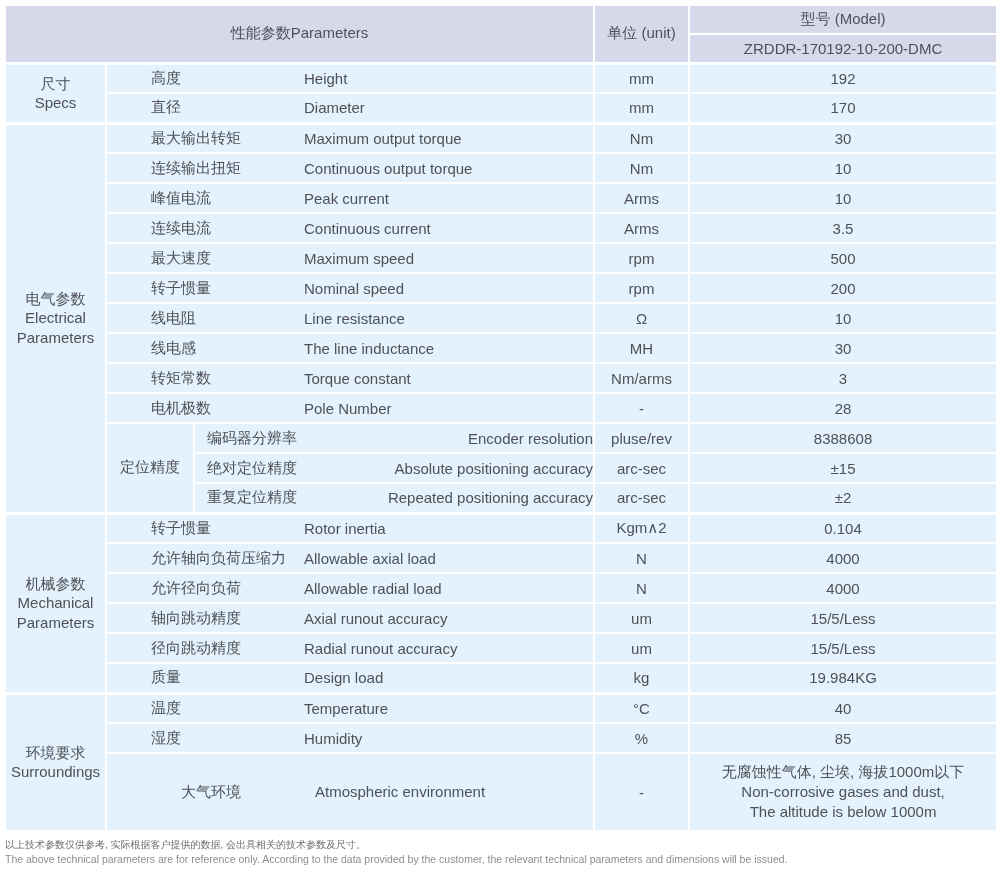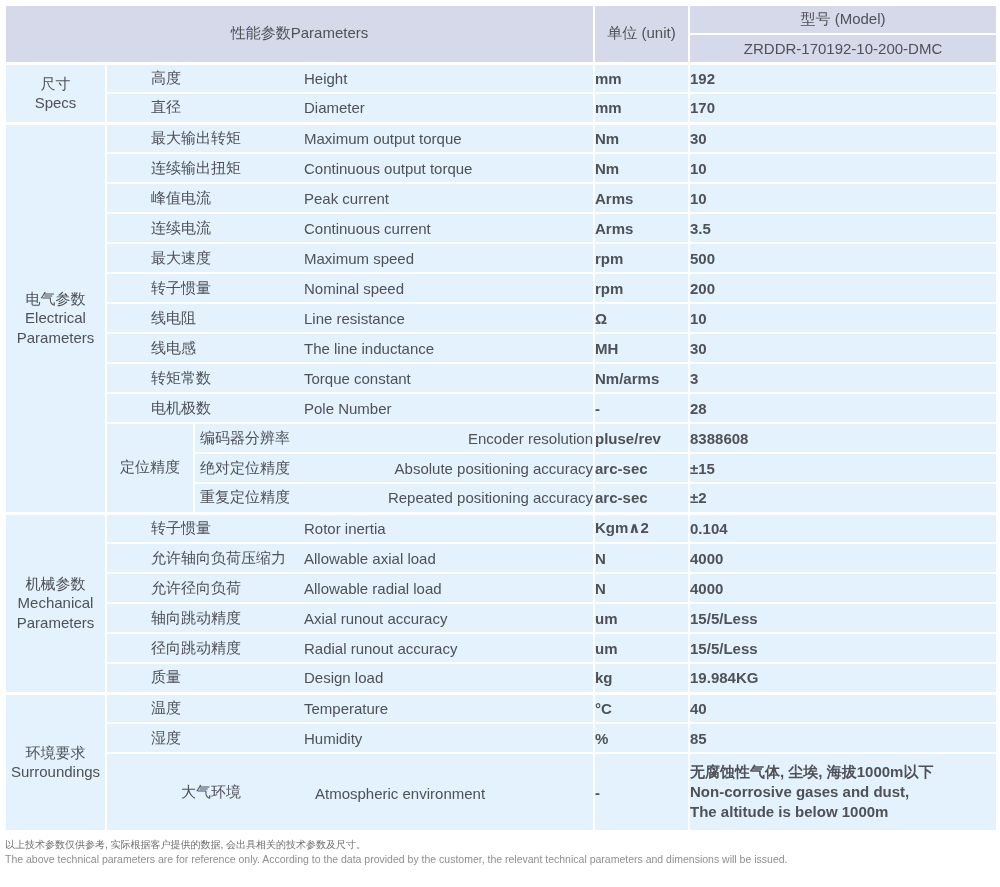--- a/index.html
+++ b/index.html
@@ -39,29 +39,29 @@
   thead td{background:var(--header-bg);text-align:center;}
   thead tr{height:29px;}
   tbody tr{height:30px;}
   tbody tr.tall{height:78px;}
   tr.sec-start td{border-top-width:3px;}
   td.section{
     text-align:center;
     line-height:1.3;
     font-size:15px;
   }
-  td.unit,td.value{font-weight:bold;}
+  td.unit,td.value{text-align:center;}
   td.subgroup{text-align:center;}
   .pflex{display:flex;align-items:center;padding-left:44px;}
   .pflex .cn{flex:0 0 153px;text-align:left;}
   .pflex .en{flex:1;text-align:left;}
-  .pflex2{display:flex;align-items:center;padding-left:5px;}
+  .pflex2{display:flex;align-items:center;padding-left:12px;}
   .pflex2 .cn{flex:0 0 115px;text-align:left;}
   .pflex2 .en{flex:1;text-align:right;}
-  .pflexc{display:flex;align-items:flex-end;padding-left:0;}
+  .pflexc{display:flex;align-items:flex-start;padding-left:0;}
   .pflexc .cn{flex:0 0 208px;text-align:center;}
   .pflexc .en{flex:1;text-align:left;}
   .vlines{line-height:1.35;}
   .notes{margin:5px 0 0 5px;}
   .note-cn{font-size:10px;color:var(--note-cn);line-height:1.5;}
   .note-en{font-size:10.5px;color:var(--note-en);line-height:1.5;}
 </style>
 </head>
 <body>
 

